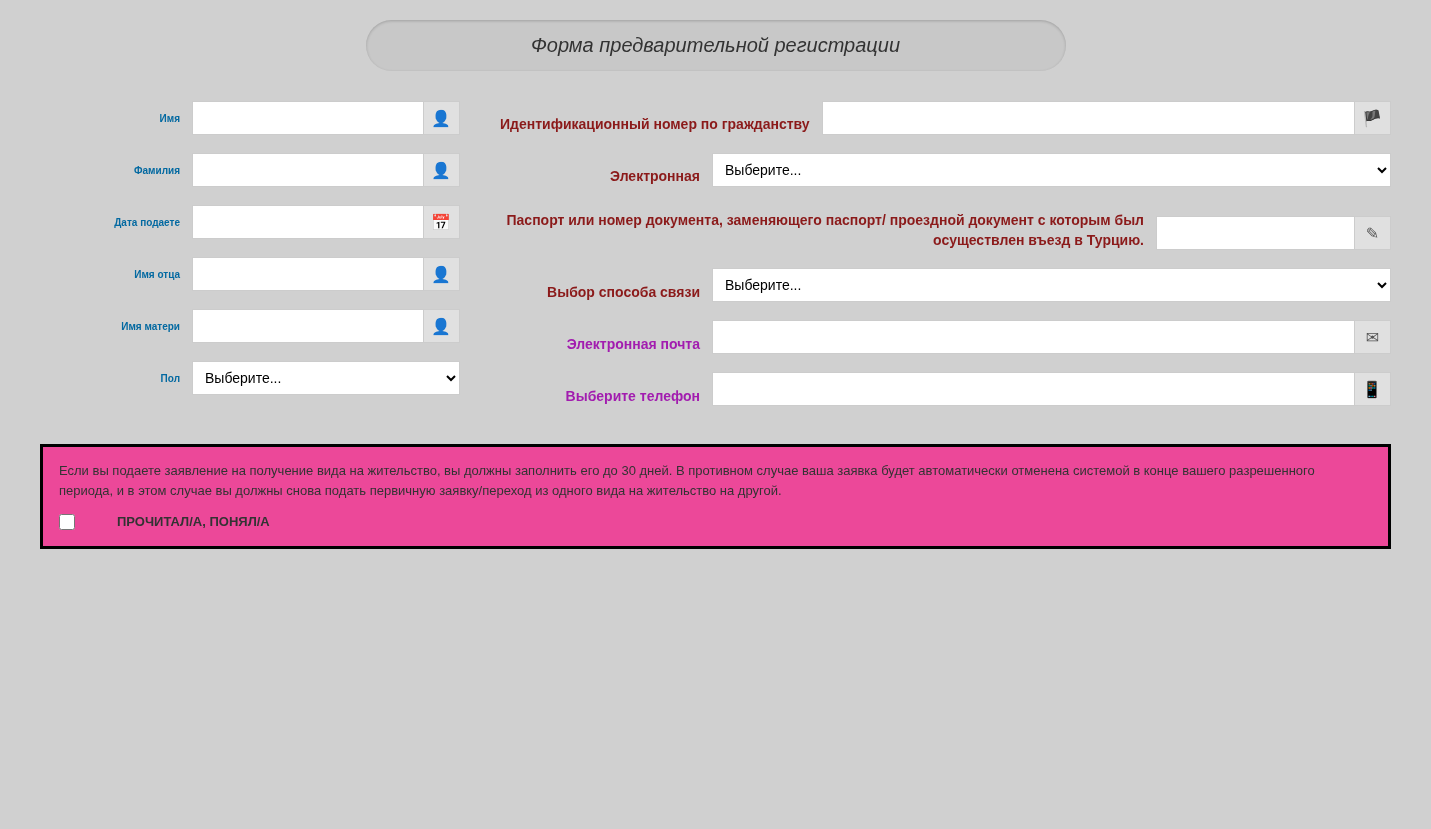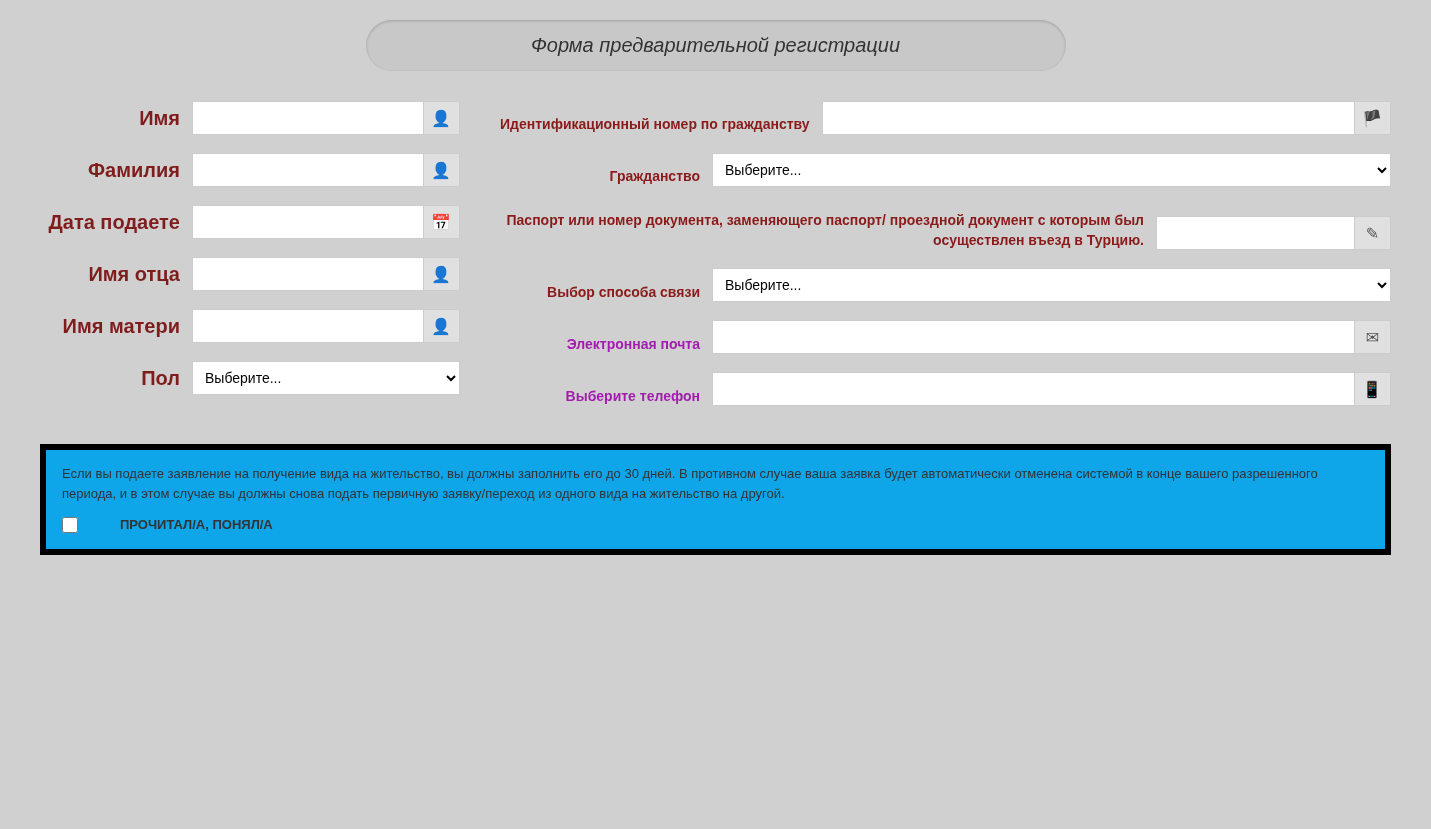--- a/index.html
+++ b/index.html
@@ -37,26 +37,26 @@
     }
     .right-col {
       flex: 1;
     }
     .field-row {
       display: flex;
       align-items: center;
       margin-bottom: 18px;
     }
     .field-label {
-      color: #7f1d1d;
+      color: #0369a1;
       font-weight: bold;
       text-align: right;
       min-width: 140px;
       margin-right: 12px;
-      font-size: 20px;
+      font-size: 10px;
     }
     .input-with-icon {
       display: flex;
       align-items: center;
       flex: 1;
     }
     .input-with-icon input,
     .input-with-icon select {
       flex: 1;
       height: 34px;
@@ -113,22 +113,22 @@
       border: 1px solid #ccc;
       background: #fff;
       padding: 0 8px;
       font-size: 14px;
       outline: none;
     }
     .right-input-wrap select {
       cursor: pointer;
     }
     .info-box {
-      background: #0ea5e9;
-      border: 6px solid #000000;
+      background: #ec4899;
+      border: 3px solid #000000;
       padding: 14px 16px;
       margin-top: 20px;
       font-size: 13px;
       line-height: 1.5;
       color: #333;
     }
     .checkbox-row {
       display: flex;
       align-items: center;
       margin-top: 12px;
@@ -223,21 +223,21 @@
 
       <div class="right-field-row">
         <div class="right-label">Идентификационный номер по гражданству</div>
         <div class="right-input-wrap">
           <input type="text" style="">
           <div class="icon-box">🏴</div>
         </div>
       </div>
 
       <div class="right-field-row">
-        <div class="right-label">Гражданство</div>
+        <div class="right-label">Электронная</div>
         <div class="right-input-wrap">
           <select>
             <option>Выберите...</option>
           </select>
         </div>
       </div>
 
       <div class="right-field-row">
         <div class="right-label passport-label">Паспорт или номер документа, заменяющего паспорт/ проездной документ с которым был осуществлен въезд в Турцию.</div>
         <div class="right-input-wrap">

